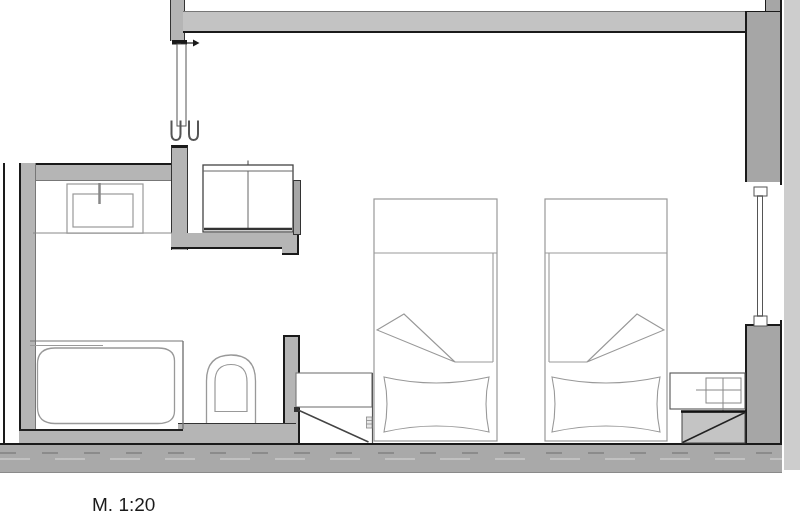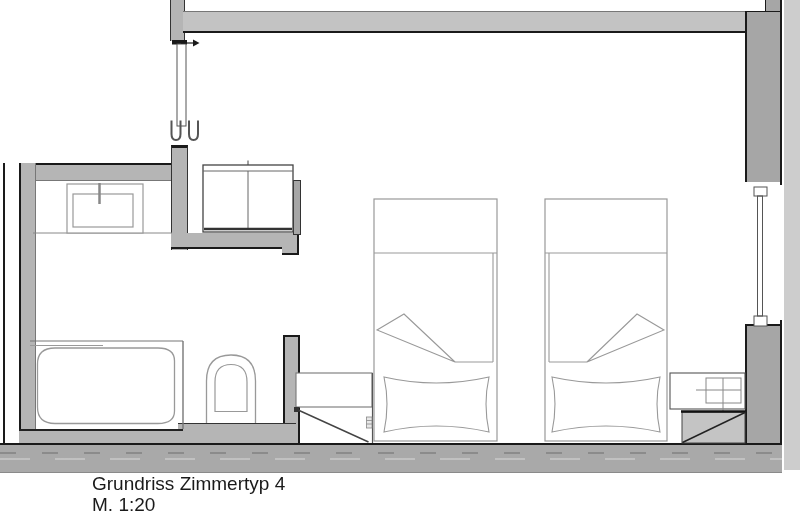--- a/index.html
+++ b/index.html
@@ -151,15 +151,14 @@
       <line x1="745" y1="412.5" x2="682.5" y2="442.5" stroke="#222" stroke-width="1.4"></line>
     </g>
 
     <g>
       <rect x="754" y="187" width="13" height="9" fill="#fff" stroke="#555" stroke-width="1"></rect>
       <rect x="754" y="316" width="13" height="10" fill="#fff" stroke="#555" stroke-width="1"></rect>
       <rect x="757.5" y="196" width="5" height="120" fill="none" stroke="#555" stroke-width="1"></rect>
     </g>
   </svg>
 
-  <div class="caption" style="left:92px;top:472px;">Grundriss Zimmertyp 4</div>
   <div class="caption" style="left:92px;top:493px;">M. 1:20</div>
 </div>
 
 </body></html>

